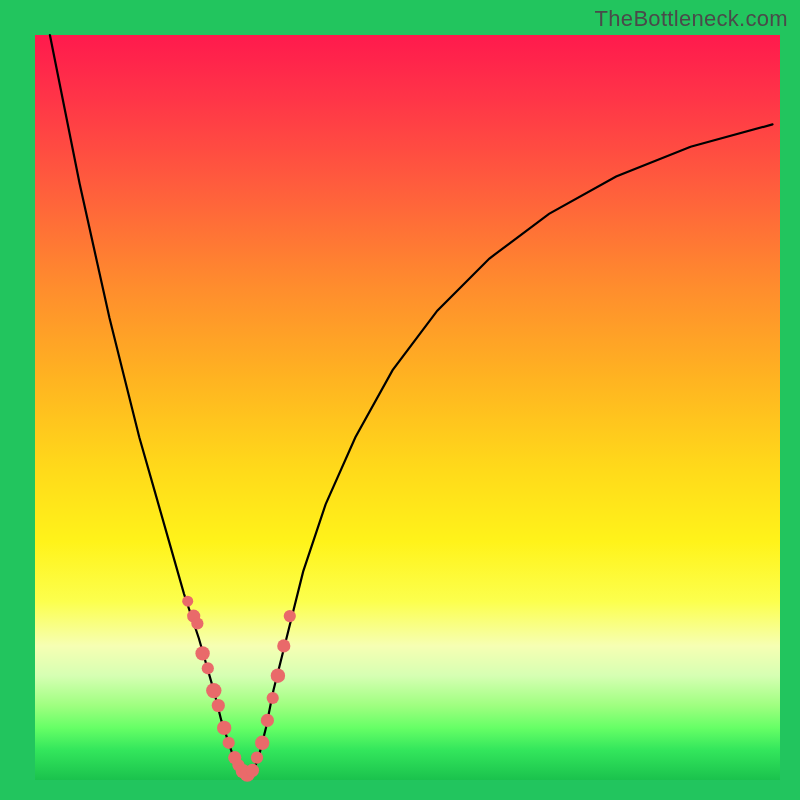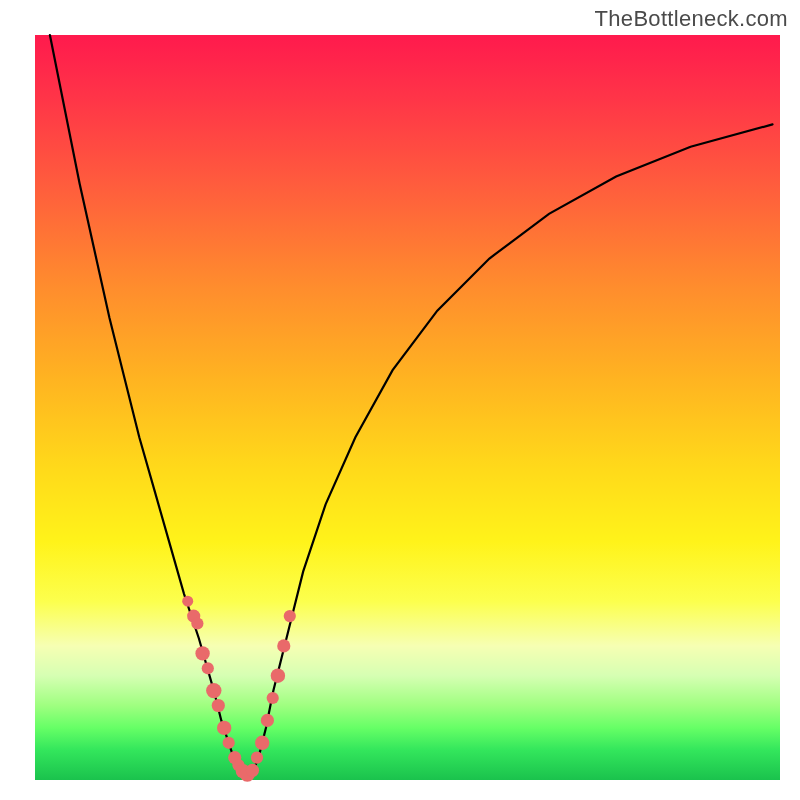--- a/index.html
+++ b/index.html
@@ -10,21 +10,21 @@
     background: #000;
     overflow: hidden;
     font-family: Arial, Helvetica, sans-serif;
   }
   .frame {
     position: absolute;
     left: 0;
     top: 0;
     width: 800px;
     height: 800px;
-    background: #ffffff;
+    background: #22c55e;
   }
   .plot-area {
     position: absolute;
     left: 35px;
     top: 35px;
     width: 745px;
     height: 745px;
     
     background: linear-gradient(
       to bottom,

